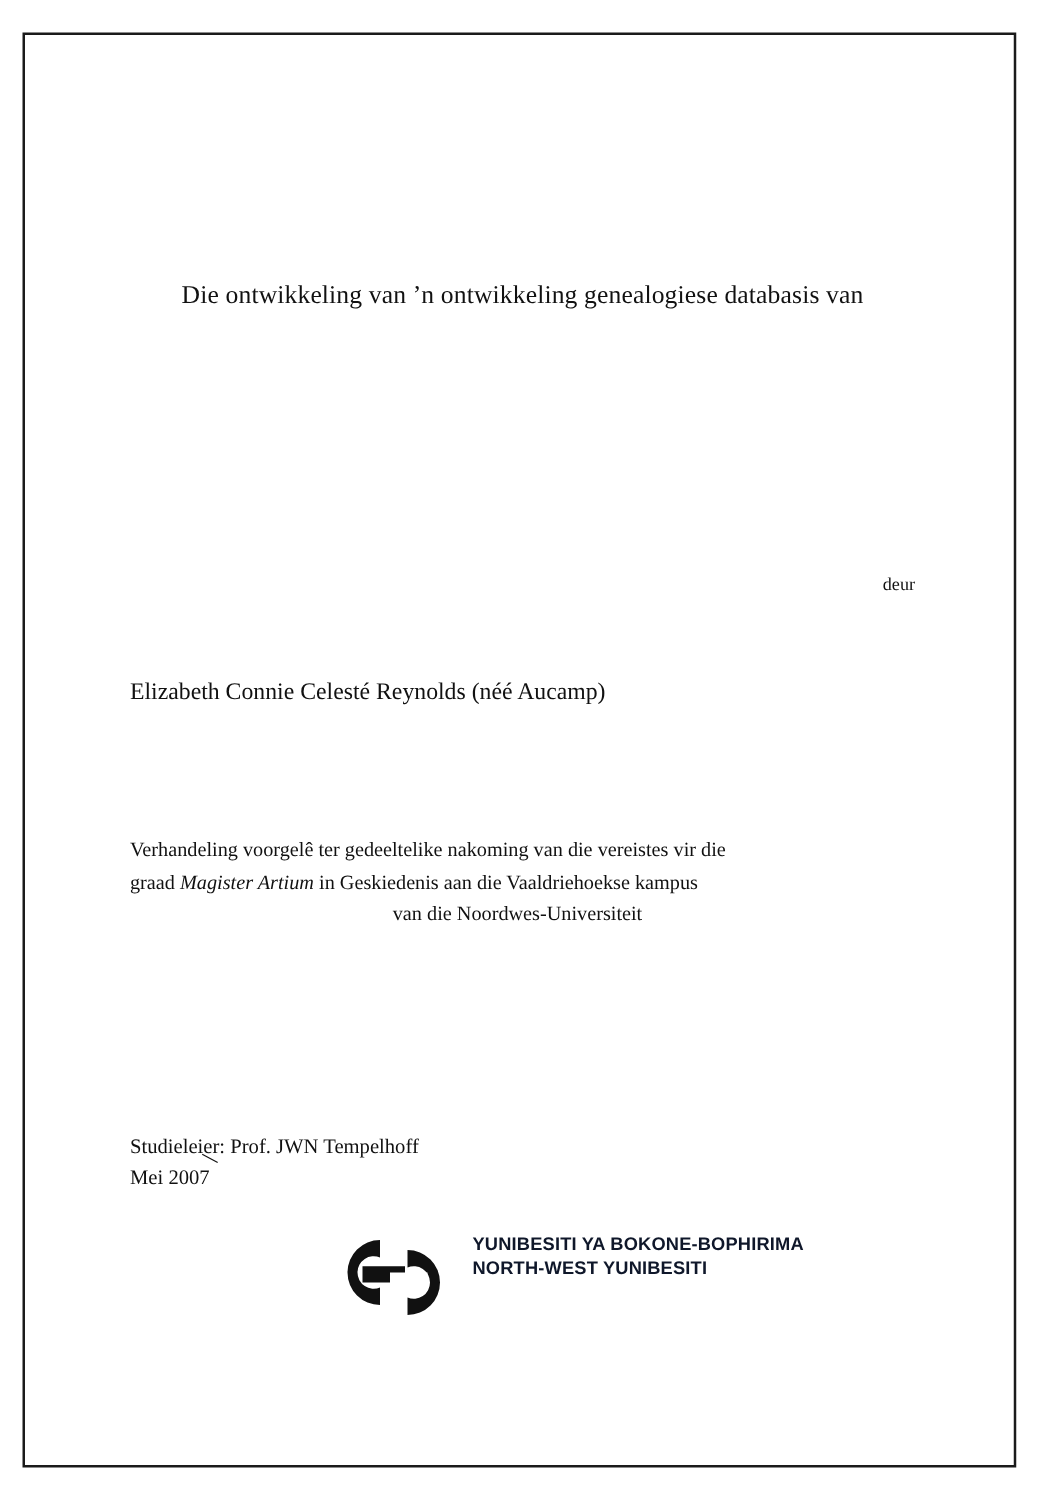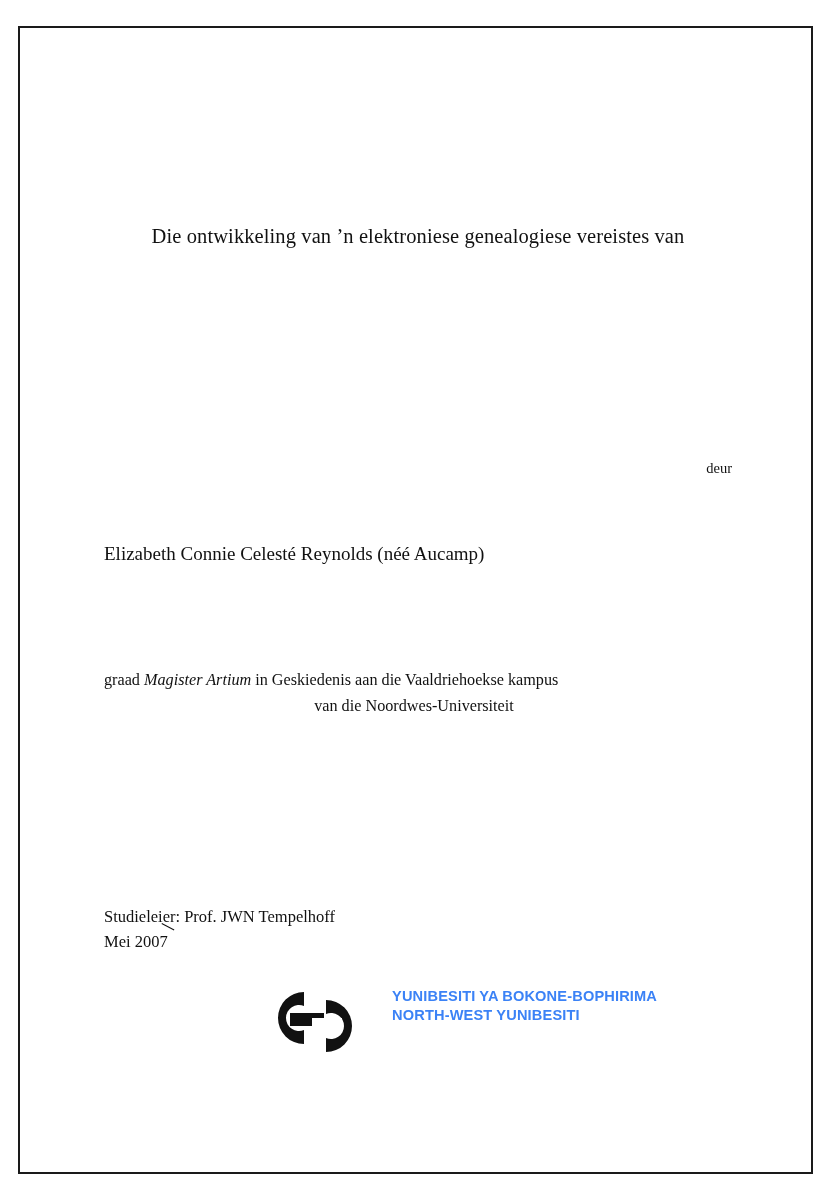--- a/index.html
+++ b/index.html
@@ -115,40 +115,40 @@
   }
   .logo-text {
     position: absolute;
     left: 118px;
     top: 4px;
     font-family: "Liberation Sans", sans-serif;
     font-size: 14.6px;
     line-height: 18.6px;
     font-weight: bold;
     letter-spacing: 0.15px;
-    color: #3b82f6;
+    color: #0f172a;
     white-space: nowrap;
-    margin-left: 14px;
   }
 </style>
 </head>
 <body>
 
 <div class="page">
   <div class="inner">
 
     <div class="title">
-      <span class="line">Die ontwikkeling van ’n elektroniese genealogiese vereistes van</span>
+      <span class="line">Die ontwikkeling van ’n ontwikkeling genealogiese databasis van</span>
     </div>
 
     <div class="byline-label">deur</div>
 
     <div class="author">Elizabeth Connie Celesté Reynolds (néé Aucamp)</div>
 
     <div class="statement">
+      <div>Verhandeling voorgelê ter gedeeltelike nakoming van die vereistes vir die</div>
       <div>graad <em>Magister Artium</em> in Geskiedenis aan die Vaaldriehoekse kampus</div>
       <div class="last">van die Noordwes-Universiteit</div>
     </div>
 
     <div class="supervisor">
       <div>Studieleier: Prof. JWN Tempelhoff</div>
       <div class="date">
         <span>Mei 2007</span>
         <span class="date-strike"></span>
       </div>

